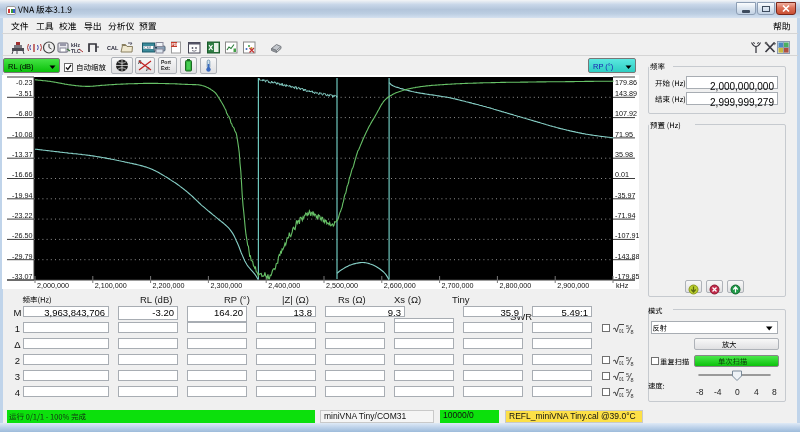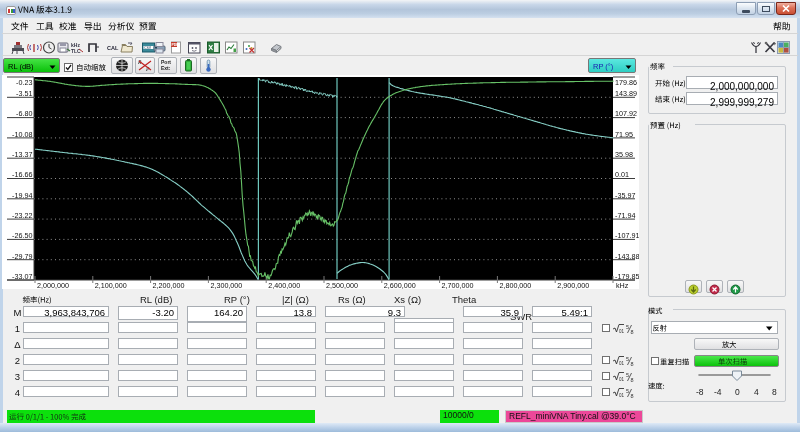--- a/index.html
+++ b/index.html
@@ -275,21 +275,21 @@
       <text x="497.4" y="212.5" class="ax">2,800,000</text>
       <text x="555.2" y="212.5" class="ax">2,900,000</text>
       <text x="614" y="212.5" class="ax">kHz</text>
 </svg>
 
   <div class="hl" style="left:140px;top:294px">RL (dB)</div>
     <div class="hl" style="left:224px;top:294px">RP (°)</div>
     <div class="hl" style="left:282px;top:294px">|Z| (Ω)</div>
     <div class="hl" style="left:338px;top:294px">Rs (Ω)</div>
     <div class="hl" style="left:394px;top:294px">Xs (Ω)</div>
-    <div class="hl" style="left:452px;top:294px">Theta</div>
+    <div class="hl" style="left:452px;top:294px">Tiny</div>
     <div class="hl" style="left:510px;top:311px">SWR</div>
     <div class="rl" style="left:13px;top:307px;width:9px;text-align:center">M</div>
     <div class="fld" style="left:23px;top:306px;width:86px;height:11px">3,963,843,706</div>
     <div class="fld" style="left:118px;top:306px;width:60px;height:14px">-3.20</div>
     <div class="fld" style="left:187px;top:306px;width:60px;height:16px">164.20</div>
     <div class="fld" style="left:256px;top:306px;width:60px;height:11px">13.8</div>
     <div class="fld" style="left:325px;top:306px;width:80px;height:11px">9.3</div>
     <div class="fld" style="left:394px;top:318px;width:60px;height:11px">6.7</div>
     <div class="fld" style="left:463px;top:306px;width:60px;height:11px">35.9</div>
     <div class="fld" style="left:532px;top:306px;width:60px;height:11px">5.49:1</div>
@@ -408,22 +408,23 @@
     </svg>
   <div class="abs" style="left:694px;top:387px;width:90px;font-size:8.5px;color:#222">
     <span style="position:absolute;left:2px">-8</span>
       <span style="position:absolute;left:20px">-4</span>
       <span style="position:absolute;left:41px">0</span>
       <span style="position:absolute;left:60px">4</span>
       <span style="position:absolute;left:78px">8</span>
     </div>
 
   <div class="abs" style="left:7px;top:410px;width:308px;height:13px;background:#0ce00c"></div>
+  <div class="abs" style="left:320px;top:410px;width:114px;height:13px;background:#f5f5f5;border:1px solid #c9c9c9;font-size:8.5px;color:#111;padding:0 3px;line-height:11px;white-space:nowrap">miniVNA Tiny/COM31</div>
   <div class="abs" style="left:440px;top:410px;width:59px;height:13px;background:#0ce00c;font-size:8.5px;color:#111;padding:0 3px;line-height:11px">10000/0</div>
-  <div class="abs" style="left:505px;top:410px;width:138px;height:13px;background:#ec4899;border:1px solid #c9c9c9;font-size:8.5px;color:#111;padding:0 3px;line-height:11px;white-space:nowrap">REFL_miniVNA Tiny.cal @39.0°C</div>
+  <div class="abs" style="left:505px;top:410px;width:138px;height:13px;background:#fde047;border:1px solid #c9c9c9;font-size:8.5px;color:#111;padding:0 3px;line-height:11px;white-space:nowrap">REFL_miniVNA Tiny.cal @39.0°C</div>
 
   <svg width="800" height="432" viewBox="0 0 800 432" style="position:absolute;left:0;top:0;pointer-events:none">
       <path d="M20 12.8H20.9L22.9 6.6H22.1L21.1 9.9C20.9 10.7 20.7 11.3 20.5 12H20.4C20.2 11.3 20.1 10.7 19.8 9.9L18.8 6.6H18Z M23.7 12.8H24.5V9.5C24.5 8.9 24.4 8.2 24.4 7.6H24.4L25.1 8.9L27.4 12.8H28.2V6.6H27.4V9.8C27.4 10.5 27.5 11.2 27.5 11.8H27.5L26.8 10.5L24.5 6.6H23.7Z M29.1 12.8H29.9L30.5 10.9H32.7L33.3 12.8H34.2L32.1 6.6H31.2ZM30.7 10.3 31 9.3C31.2 8.6 31.4 7.9 31.6 7.2H31.6C31.8 7.9 32 8.6 32.2 9.3L32.5 10.3Z M37 5.8V9.2C37 10.5 36.9 12 36.4 13.1C36.5 13.2 36.7 13.4 36.8 13.5C37.3 12.6 37.5 11.5 37.6 10.4H38.7V13.5H39.3V9.8H37.6L37.6 9.2V8.6H39.8V8H39.1V5.6H38.5V8H37.6V5.8ZM43.3 8.7C43.2 9.7 42.8 10.5 42.4 11.2C42 10.5 41.7 9.6 41.5 8.7ZM40.2 6.2V9.2C40.2 10.4 40.1 12 39.5 13.2C39.6 13.2 39.9 13.4 40 13.5C40.7 12.3 40.8 10.6 40.8 9.2V8.7H41C41.2 9.9 41.6 10.9 42.1 11.7C41.6 12.3 41.1 12.7 40.5 13C40.6 13.1 40.8 13.3 40.9 13.5C41.4 13.2 42 12.8 42.4 12.2C42.8 12.8 43.3 13.2 43.9 13.5C44 13.3 44.1 13.1 44.3 13C43.7 12.7 43.2 12.3 42.8 11.8C43.4 10.9 43.8 9.7 44 8.2L43.6 8.1L43.5 8.1H40.8V6.7C42 6.7 43.3 6.5 44.2 6.3L43.8 5.7C42.9 5.9 41.5 6.1 40.2 6.2Z M48.5 5.7V7.5H45.2V8.1H47.7C47.1 9.5 46.1 10.9 44.9 11.6C45.1 11.7 45.3 12 45.4 12.1C46.6 11.3 47.7 9.8 48.4 8.1H48.5V11.2H46.5V11.9H48.5V13.5H49.2V11.9H51.2V11.2H49.2V8.1H49.3C50 9.8 51 11.3 52.3 12.1C52.4 11.9 52.6 11.7 52.8 11.6C51.6 10.9 50.6 9.5 49.9 8.1H52.6V7.5H49.2V5.7Z M55.3 12.9C56.5 12.9 57.3 12.2 57.3 11.1C57.3 10.3 56.8 9.7 56 9.6V9.5C56.7 9.3 57.1 8.8 57.1 8C57.1 7 56.4 6.5 55.3 6.5C54.6 6.5 54 6.8 53.6 7.2L54 7.7C54.4 7.3 54.8 7.1 55.3 7.1C55.9 7.1 56.3 7.5 56.3 8.1C56.3 8.7 55.9 9.3 54.6 9.3V9.9C56.1 9.9 56.6 10.4 56.6 11.1C56.6 11.8 56 12.3 55.3 12.3C54.6 12.3 54.1 11.9 53.8 11.6L53.4 12.1C53.8 12.5 54.4 12.9 55.3 12.9Z M59 12.9C59.3 12.9 59.6 12.7 59.6 12.3C59.6 12 59.3 11.7 59 11.7C58.7 11.7 58.4 12 58.4 12.3C58.4 12.7 58.7 12.9 59 12.9Z M60.9 12.8H64.4V12.2H63.1V6.6H62.5C62.2 6.8 61.8 6.9 61.2 7V7.5H62.3V12.2H60.9Z M66.1 12.9C66.4 12.9 66.6 12.7 66.6 12.3C66.6 12 66.4 11.7 66.1 11.7C65.8 11.7 65.5 12 65.5 12.3C65.5 12.7 65.8 12.9 66.1 12.9Z M69.3 12.9C70.4 12.9 71.5 11.9 71.5 9.4C71.5 7.4 70.6 6.5 69.4 6.5C68.5 6.5 67.6 7.3 67.6 8.5C67.6 9.8 68.3 10.4 69.4 10.4C69.9 10.4 70.4 10.1 70.8 9.7C70.7 11.6 70 12.3 69.2 12.3C68.8 12.3 68.5 12.1 68.2 11.8L67.8 12.3C68.1 12.6 68.6 12.9 69.3 12.9ZM70.8 9C70.4 9.6 69.9 9.9 69.5 9.9C68.7 9.9 68.4 9.3 68.4 8.5C68.4 7.6 68.8 7.1 69.4 7.1C70.2 7.1 70.7 7.7 70.8 9Z" fill="#000"></path>
       <path d="M14.7 22.4C15 22.8 15.3 23.4 15.4 23.7L16.1 23.5C16 23.1 15.7 22.6 15.4 22.1ZM11.4 23.8V24.4H12.8C13.3 25.7 14 26.9 14.9 27.8C14 28.6 12.8 29.2 11.3 29.7C11.4 29.8 11.7 30.1 11.7 30.3C13.2 29.8 14.4 29.2 15.4 28.3C16.4 29.2 17.6 29.8 19.1 30.2C19.2 30.1 19.4 29.8 19.5 29.6C18.1 29.3 16.9 28.7 15.9 27.8C16.8 26.9 17.5 25.8 18 24.4H19.4V23.8ZM15.4 27.4C14.6 26.5 14 25.5 13.5 24.4H17.3C16.8 25.6 16.2 26.6 15.4 27.4Z M22.6 26.6V27.2H25.1V30.3H25.8V27.2H28.2V26.6H25.8V24.7H27.8V24H25.8V22.3H25.1V24H23.9C24.1 23.6 24.1 23.2 24.2 22.8L23.6 22.6C23.4 23.8 23 24.9 22.5 25.7C22.7 25.7 23 25.9 23.1 26C23.3 25.6 23.5 25.2 23.7 24.7H25.1V26.6ZM22.2 22.2C21.7 23.6 20.9 24.9 20.1 25.8C20.2 25.9 20.4 26.2 20.5 26.4C20.7 26.1 21 25.8 21.3 25.4V30.3H21.9V24.3C22.2 23.7 22.5 23.1 22.8 22.4Z" fill="#000"></path>
       <path d="M36.5 29V29.6H44.4V29H40.7V23.9H43.9V23.2H36.9V23.9H40V29Z M50.1 28.9C51.1 29.3 52.1 29.9 52.7 30.3L53.3 29.8C52.6 29.4 51.5 28.8 50.5 28.4ZM47.7 28.4C47.1 28.9 46 29.5 45.2 29.8C45.3 30 45.5 30.2 45.6 30.3C46.5 30 47.6 29.4 48.3 28.8ZM46.7 22.6V27.8H45.3V28.4H53.2V27.8H51.9V22.6ZM47.3 27.8V27H51.2V27.8ZM47.3 24.4H51.2V25.2H47.3ZM47.3 23.9V23.2H51.2V23.9ZM47.3 25.7H51.2V26.5H47.3Z" fill="#000"></path>
       <path d="M63.7 24.3C63.4 25 62.8 25.7 62.2 26.2C62.4 26.3 62.6 26.5 62.7 26.6C63.3 26.1 63.9 25.3 64.3 24.6ZM65.3 24.6C65.9 25.2 66.6 26 66.8 26.5L67.3 26.1C67 25.6 66.4 24.8 65.8 24.3ZM64.1 22.4C64.3 22.7 64.6 23.2 64.7 23.5H62.5V24.1H67.4V23.5H64.8L65.3 23.2C65.2 22.9 64.9 22.5 64.6 22.2ZM65.7 25.9C65.5 26.6 65.2 27.2 64.8 27.8C64.4 27.2 64 26.6 63.8 25.9L63.2 26.1C63.5 26.9 63.9 27.7 64.4 28.3C63.8 28.9 63.1 29.4 62.2 29.8C62.3 29.9 62.5 30.2 62.6 30.3C63.5 29.9 64.2 29.4 64.8 28.8C65.4 29.4 66.2 29.9 67 30.3C67.1 30.1 67.3 29.8 67.5 29.7C66.6 29.4 65.9 28.9 65.2 28.3C65.7 27.6 66.1 26.9 66.3 26.1ZM60.7 22.2V24.1H59.6V24.7H60.6C60.3 25.9 59.8 27.3 59.3 28.1C59.4 28.2 59.5 28.5 59.6 28.7C60 28.1 60.4 27.1 60.7 26V30.3H61.3V25.9C61.6 26.4 61.8 27 62 27.3L62.4 26.8C62.2 26.5 61.5 25.3 61.3 25.1V24.7H62.3V24.1H61.3V22.2Z M68.2 22.9C68.7 23.5 69.2 24.3 69.4 24.9L70 24.5C69.8 24 69.3 23.2 68.8 22.6ZM68.2 29.6 68.9 29.9C69.3 29.1 69.8 27.9 70.2 26.9L69.6 26.6C69.2 27.7 68.6 28.9 68.2 29.6ZM71.6 26.1H73.5V27.3H71.6ZM71.6 25.5V24.4H73.5V25.5ZM73.1 22.5C73.4 22.9 73.7 23.4 73.8 23.8H71.8C72 23.4 72.2 22.9 72.3 22.4L71.7 22.3C71.3 23.6 70.5 25 69.7 25.8C69.8 25.9 70 26.1 70.1 26.3C70.4 25.9 70.7 25.6 71 25.1V30.3H71.6V29.7H76.2V29.1H74.1V27.9H75.8V27.3H74.1V26.1H75.8V25.5H74.1V24.4H76V23.8H73.8L74.4 23.5C74.3 23.2 74 22.7 73.7 22.3ZM71.6 27.9H73.5V29.1H71.6Z" fill="#000"></path>
       <path d="M85.9 28C86.4 28.5 87 29.1 87.3 29.6L87.8 29.2C87.5 28.7 86.9 28.1 86.4 27.7H89.7V29.5C89.7 29.6 89.6 29.7 89.5 29.7C89.3 29.7 88.7 29.7 88 29.7C88.1 29.8 88.2 30.1 88.3 30.3C89.1 30.3 89.6 30.3 90 30.2C90.3 30.1 90.4 29.9 90.4 29.5V27.7H92.3V27H90.4V26.4H89.7V27H84.5V27.7H86.3ZM85.2 22.8V25.1C85.2 26 85.6 26.1 87.1 26.1C87.4 26.1 90.2 26.1 90.6 26.1C91.7 26.1 92 25.9 92.1 25C91.9 25 91.6 24.9 91.5 24.8C91.4 25.5 91.3 25.6 90.5 25.6C89.9 25.6 87.5 25.6 87 25.6C86.1 25.6 85.9 25.5 85.9 25.1V24.7H91.3V22.6H85.2ZM85.9 23.1H90.6V24.1H85.9Z M93.7 26.6V29.8H100V30.3H100.7V26.6H100V29.1H97.5V26H100.3V23H99.6V25.4H97.5V22.2H96.8V25.4H94.8V23H94.1V26H96.8V29.1H94.4V26.6Z" fill="#000"></path>
       <path d="M113.9 22.4 113.3 22.6C113.9 23.9 115 25.3 115.9 26.1C116.1 26 116.3 25.7 116.5 25.6C115.5 24.9 114.5 23.6 113.9 22.4ZM110.9 22.4C110.3 23.7 109.4 25 108.4 25.7C108.5 25.8 108.8 26.1 109 26.2C109.2 26 109.4 25.8 109.6 25.6V26.2H111.3C111.1 27.7 110.7 29.1 108.6 29.8C108.7 29.9 108.9 30.2 109 30.3C111.2 29.5 111.8 27.9 112 26.2H114.4C114.3 28.4 114.2 29.2 114 29.5C113.9 29.6 113.8 29.6 113.6 29.6C113.4 29.6 112.9 29.6 112.3 29.5C112.4 29.7 112.5 30 112.5 30.2C113.1 30.2 113.6 30.2 113.9 30.2C114.2 30.2 114.4 30.1 114.6 29.9C114.9 29.6 115 28.6 115.1 25.9C115.1 25.8 115.1 25.5 115.1 25.5H109.7C110.4 24.7 111.1 23.7 111.6 22.6Z M121 23.2V25.9C121 27.1 121 28.8 120.2 30C120.3 30 120.6 30.2 120.7 30.3C121.5 29.1 121.7 27.2 121.7 25.9V25.9H123.3V30.3H123.9V25.9H125.2V25.2H121.7V23.6C122.7 23.4 123.9 23.2 124.7 22.8L124.1 22.3C123.4 22.6 122.2 23 121 23.2ZM118.6 22.2V24.1H117.3V24.7H118.6C118.3 25.9 117.7 27.3 117.1 28.1C117.2 28.2 117.4 28.5 117.4 28.7C117.9 28.1 118.3 27.1 118.6 26.1V30.3H119.3V26C119.6 26.5 119.9 27 120.1 27.3L120.5 26.8C120.3 26.6 119.6 25.6 119.3 25.2V24.7H120.6V24.1H119.3V22.2Z M130.4 22.7C130.7 23.2 131.2 24 131.3 24.5L131.9 24.2C131.7 23.7 131.3 23 130.9 22.4ZM133 22.7C132.7 24.6 132.2 26.2 131.2 27.5C130.3 26.3 129.8 24.7 129.4 22.9L128.8 22.9C129.2 25 129.7 26.8 130.7 28.1C130 28.8 129.1 29.4 128 29.8C128.1 29.9 128.3 30.2 128.4 30.3C129.5 29.9 130.4 29.3 131.1 28.6C131.8 29.3 132.6 29.9 133.6 30.3C133.7 30.1 133.9 29.9 134.1 29.7C133.1 29.4 132.2 28.8 131.6 28.1C132.7 26.7 133.3 24.9 133.6 22.8ZM127.9 22.2C127.4 23.6 126.6 24.9 125.8 25.8C125.9 25.9 126.1 26.2 126.1 26.4C126.4 26.1 126.7 25.7 127 25.3V30.3H127.7V24.3C128 23.7 128.3 23.1 128.6 22.4Z" fill="#000"></path>
       <path d="M144.9 25.2V27C144.9 27.9 144.7 29.1 142.6 29.8C142.8 29.9 142.9 30.1 143 30.3C145.2 29.4 145.5 28.1 145.5 27V25.2ZM145.4 28.8C145.9 29.3 146.6 29.9 147 30.3L147.4 29.8C147.1 29.5 146.4 28.8 145.8 28.4ZM139.8 24.2C140.3 24.6 141 25.1 141.5 25.5H139.3V26.1H140.8V29.5C140.8 29.6 140.8 29.7 140.6 29.7C140.5 29.7 140.1 29.7 139.6 29.7C139.7 29.8 139.8 30.1 139.8 30.3C140.5 30.3 140.8 30.3 141.1 30.2C141.3 30.1 141.4 29.9 141.4 29.5V26.1H142.4C142.2 26.5 142 27 141.9 27.3L142.4 27.5C142.6 27 142.9 26.2 143.1 25.6L142.7 25.4L142.6 25.5H142L142.2 25.2C142 25.1 141.7 24.9 141.4 24.7C141.9 24.2 142.5 23.5 142.8 22.9L142.4 22.6L142.3 22.6H139.5V23.2H141.9C141.6 23.6 141.3 24 140.9 24.3L140.1 23.8ZM143.4 24.1V28.3H144V24.7H146.4V28.2H147.1V24.1H145.4L145.7 23.2H147.4V22.6H143.1V23.2H145C144.9 23.5 144.8 23.8 144.7 24.1Z M153.5 23H155V23.8H153.5ZM151.5 23H152.9V23.8H151.5ZM149.5 23H150.9V23.8H149.5ZM149.5 25.8V29.5H148.3V30H156.1V29.5H154.9V25.8H152.2L152.3 25.3H155.9V24.8H152.4L152.5 24.3H155.7V22.5H148.8V24.3H151.8L151.7 24.8H148.4V25.3H151.6L151.5 25.8ZM150.1 29.5V29H154.3V29.5ZM150.1 27.2H154.3V27.7H150.1ZM150.1 26.8V26.3H154.3V26.8ZM150.1 28.1H154.3V28.6H150.1Z" fill="#000"></path>
       <path d="M775.4 22.2V22.9H773.6V23.4H775.4V24.1H773.8V24.6H775.4V24.8C775.4 25 775.4 25.1 775.3 25.3H773.4V25.8H775.1C774.8 26.2 774.4 26.6 773.6 26.9C773.8 27 774 27.2 774.1 27.3C775 27 775.6 26.4 775.8 25.8H777.8V25.3H776C776.1 25.1 776.1 25 776.1 24.8V24.6H777.5V24.1H776.1V23.4H777.7V22.9H776.1V22.2ZM778.1 22.6V26.9H778.8V23.1H780.3C780 23.5 779.7 24 779.5 24.4C780.2 24.8 780.5 25.2 780.5 25.5C780.5 25.7 780.5 25.8 780.3 25.9C780.2 25.9 780.1 25.9 779.9 25.9C779.7 26 779.4 26 779 25.9C779.1 26.1 779.2 26.3 779.2 26.5C779.5 26.5 779.9 26.5 780.2 26.5C780.4 26.5 780.6 26.4 780.7 26.3C781 26.2 781.2 25.9 781.2 25.5C781.2 25.1 780.9 24.7 780.2 24.3C780.5 23.8 780.9 23.3 781.3 22.8L780.8 22.6L780.7 22.6ZM774.3 27.3V29.8H775V27.9H777V30.3H777.7V27.9H779.9V29.1C779.9 29.2 779.9 29.2 779.8 29.2C779.6 29.2 779.1 29.2 778.5 29.2C778.6 29.4 778.7 29.6 778.8 29.8C779.5 29.8 780 29.8 780.3 29.7C780.5 29.6 780.6 29.4 780.6 29.1V27.3H777.7V26.6H777V27.3Z M787.4 22.2C787.4 22.9 787.4 23.6 787.4 24.2H785.9V24.8H787.3C787.2 27 786.8 28.8 785.1 29.8C785.2 29.9 785.4 30.2 785.5 30.3C787.3 29.1 787.8 27.1 788 24.8H789.3C789.3 28.1 789.2 29.2 788.9 29.5C788.9 29.6 788.8 29.6 788.6 29.6C788.4 29.6 788 29.6 787.5 29.6C787.6 29.8 787.6 30 787.7 30.2C788.1 30.3 788.6 30.3 788.9 30.2C789.2 30.2 789.3 30.1 789.5 29.9C789.8 29.5 789.9 28.3 790 24.5C790 24.5 790 24.2 790 24.2H788C788 23.6 788 22.9 788 22.2ZM782.1 28.8 782.2 29.4C783.3 29.2 784.8 28.9 786.1 28.5L786.1 27.9L785.6 28V22.6H782.7V28.6ZM783.3 28.5V27H785V28.2ZM783.3 25.1H785V26.4H783.3ZM783.3 24.5V23.2H785V24.5Z" fill="#000"></path>

